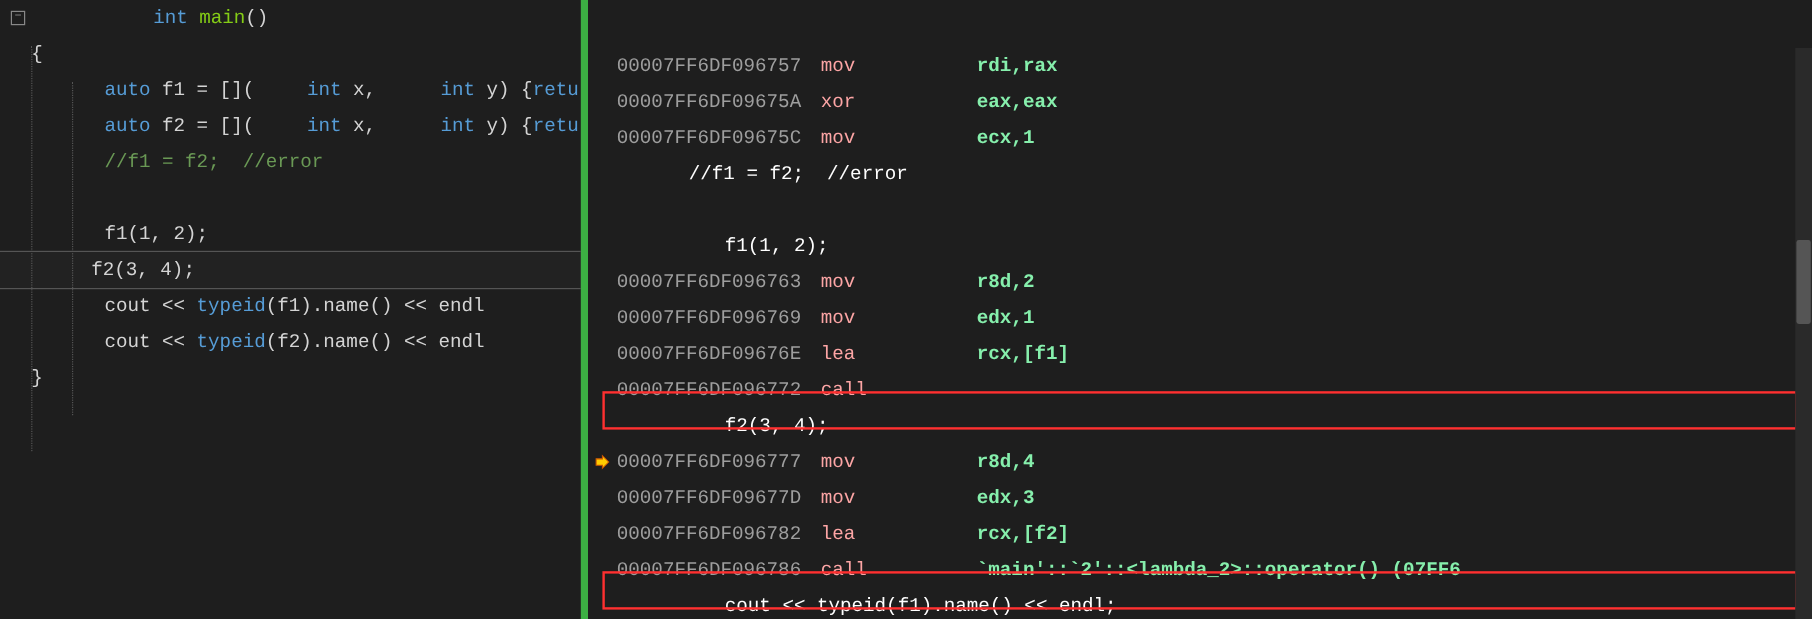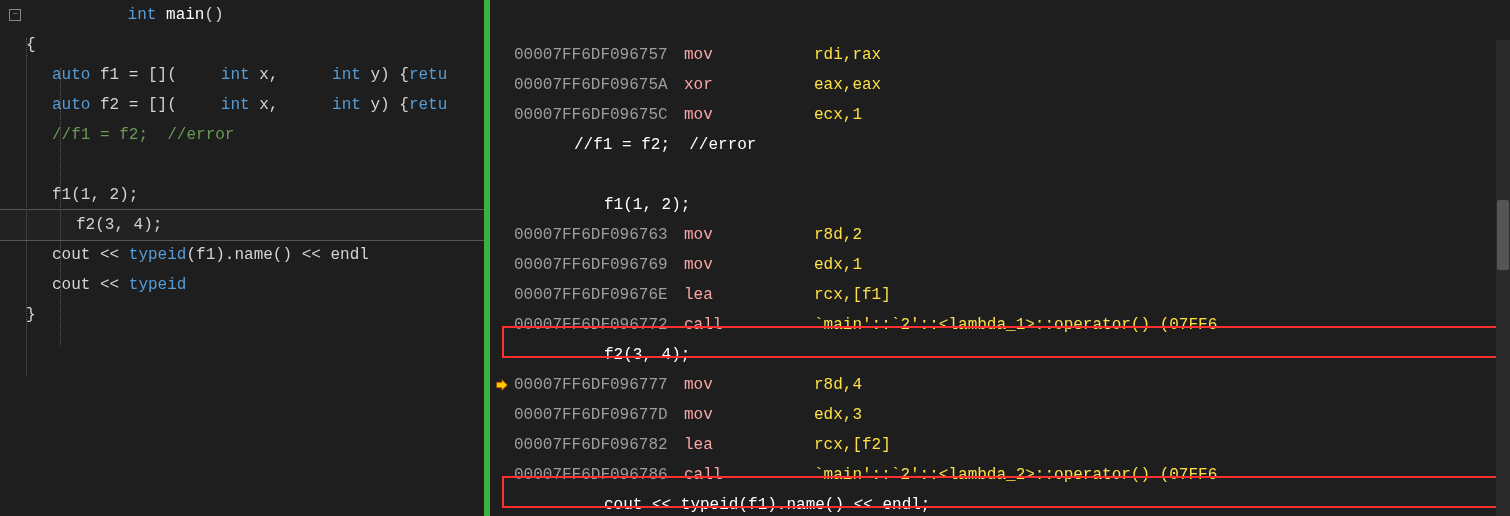--- a/index.html
+++ b/index.html
@@ -52,29 +52,29 @@
     justify-content: center;
     font-size: 10px;
     line-height: 10px;
     color: #888;
   }
   .code-content {
     padding-left: 4px;
   }
   .kw { color: #569cd6; }
   .type { color: #569cd6; margin-left: 44px; }
-  .func { color: #ffffff; }
+  .func { color: #84cc16; }
   .num { color: #b5cea8; }
   .comment { color: #6a9955; }
   .plain { color: #d4d4d4; }
   .selected-line {
     background: rgba(255,255,255,0.02);
     outline: 1px solid #555;
   }
-  .indent2 { padding-left: 52px; }
+  .indent2 { padding-left: 87px; }
   .left-guide {
     position: absolute;
     left: 26px;
     top: 38px;
     bottom: 140px;
     border-left: 1px dotted #555;
   }
   .left-guide2 {
     position: absolute;
     left: 60px;
@@ -96,21 +96,21 @@
     display: inline-flex;
     align-items: center;
     justify-content: center;
   }
   .arrow-icon {
     width: 14px;
     height: 14px;
   }
   .addr { color: #9e9e9e; width: 170px; display: inline-block; }
   .mnem { color: #fca5a5; width: 130px; display: inline-block; }
-  .operand { color: #fde047; }
+  .operand { color: #86efac; font-weight: bold; }
   .src-line { color: #ffffff; padding-left: 60px; }
   .src-line2 { color: #ffffff; padding-left: 90px; }
   .highlight-box {
     position: absolute;
     border: 2px solid #ff3030;
     pointer-events: none;
   }
   .scrollbar-right {
     position: absolute;
     right: 0;
@@ -166,42 +166,42 @@
 
   <div class="code-line indent2 selected-line" style="margin-left:-50px; padding-left:126px;">
     <span class="plain">f2(3, 4);</span>
   </div>
 
   <div class="code-line indent2">
     <span class="plain">cout &lt;&lt; </span><span class="kw">typeid</span><span class="plain">(f1).name() &lt;&lt; endl</span>
   </div>
 
   <div class="code-line indent2">
-    <span class="plain">cout &lt;&lt; </span><span class="kw">typeid</span>
+    <span class="plain">cout &lt;&lt; </span><span class="kw">typeid</span><span class="plain">(f2).name() &lt;&lt; endl</span>
   </div>
 
 
   <div class="code-line">
     <span class="gutter"></span>
     <span class="code-content plain">}</span>
   </div>
 </div>
 
 <div class="right-panel">
   <div id="asm-container">
       <div class="asm-line"><span class="bp-gutter"></span><span class="addr">00007FF6DF096757</span><span class="mnem">mov</span><span class="operand">rdi,rax</span></div>
       <div class="asm-line"><span class="bp-gutter"></span><span class="addr">00007FF6DF09675A</span><span class="mnem">xor</span><span class="operand">eax,eax</span></div>
       <div class="asm-line"><span class="bp-gutter"></span><span class="addr">00007FF6DF09675C</span><span class="mnem">mov</span><span class="operand">ecx,1</span></div>
       <div class="asm-line"><span class="bp-gutter"></span><span class="src-line">//f1 = f2;  //error</span></div>
       <div class="asm-line"></div>
       <div class="asm-line"><span class="bp-gutter"></span><span class="src-line2">f1(1, 2);</span></div>
       <div class="asm-line"><span class="bp-gutter"></span><span class="addr">00007FF6DF096763</span><span class="mnem">mov</span><span class="operand">r8d,2</span></div>
       <div class="asm-line"><span class="bp-gutter"></span><span class="addr">00007FF6DF096769</span><span class="mnem">mov</span><span class="operand">edx,1</span></div>
       <div class="asm-line"><span class="bp-gutter"></span><span class="addr">00007FF6DF09676E</span><span class="mnem">lea</span><span class="operand">rcx,[f1]</span></div>
-      <div class="asm-line"><span class="bp-gutter"></span><span class="addr">00007FF6DF096772</span><span class="mnem">call</span><span class="operand">`main'::`2'::&lt;lambda_1&gt;::operator() (07FF6</span></div>
+      <div class="asm-line"><span class="bp-gutter"></span><span class="addr">00007FF6DF096772</span><span class="mnem">call</span></div>
       <div class="asm-line"><span class="bp-gutter"></span><span class="src-line2">f2(3, 4);</span></div>
       <div class="asm-line"><span class="bp-gutter"><svg class="arrow-icon" viewBox="0 0 16 16">
             <path fill="#ffcc00" stroke="#cc5500" stroke-width="1" d="M2 5 L8 5 L8 2 L14 8 L8 14 L8 11 L2 11 Z"></path>
           </svg></span><span class="addr">00007FF6DF096777</span><span class="mnem">mov</span><span class="operand">r8d,4</span></div>
       <div class="asm-line"><span class="bp-gutter"></span><span class="addr">00007FF6DF09677D</span><span class="mnem">mov</span><span class="operand">edx,3</span></div>
       <div class="asm-line"><span class="bp-gutter"></span><span class="addr">00007FF6DF096782</span><span class="mnem">lea</span><span class="operand">rcx,[f2]</span></div>
       <div class="asm-line"><span class="bp-gutter"></span><span class="addr">00007FF6DF096786</span><span class="mnem">call</span><span class="operand">`main'::`2'::&lt;lambda_2&gt;::operator() (07FF6</span></div>
       <div class="asm-line"><span class="bp-gutter"></span><span class="src-line2">cout &lt;&lt; typeid(f1).name() &lt;&lt; endl;</span></div>
     </div>
 

